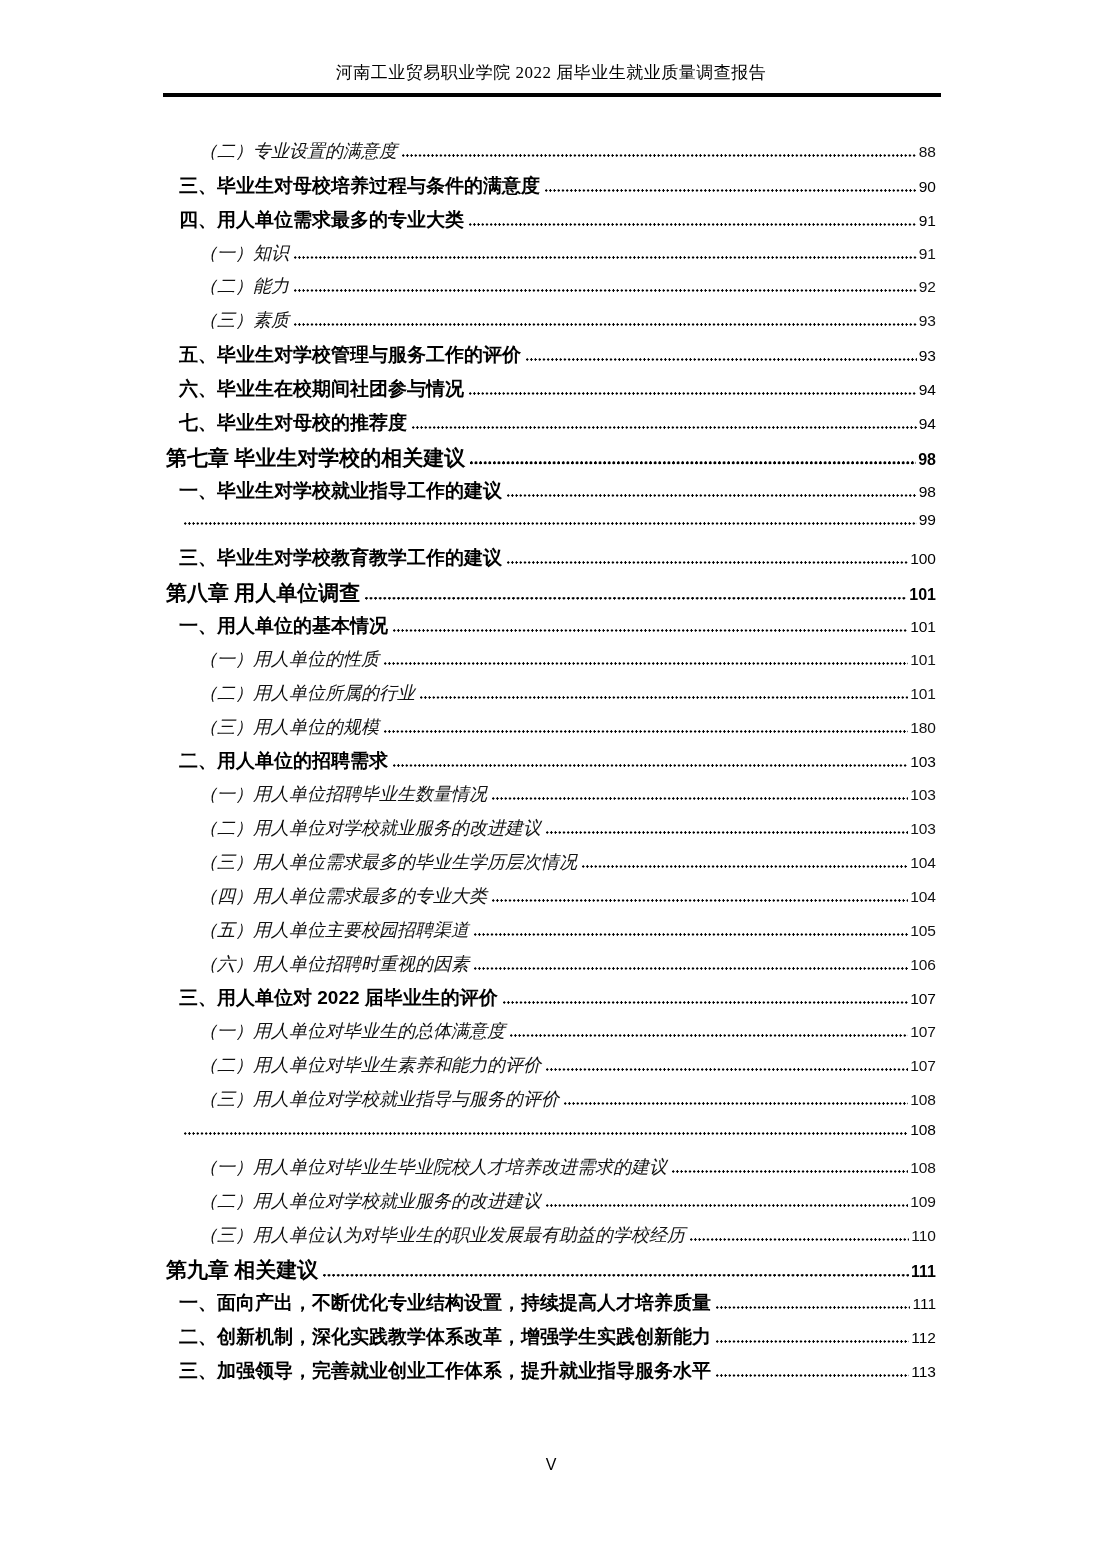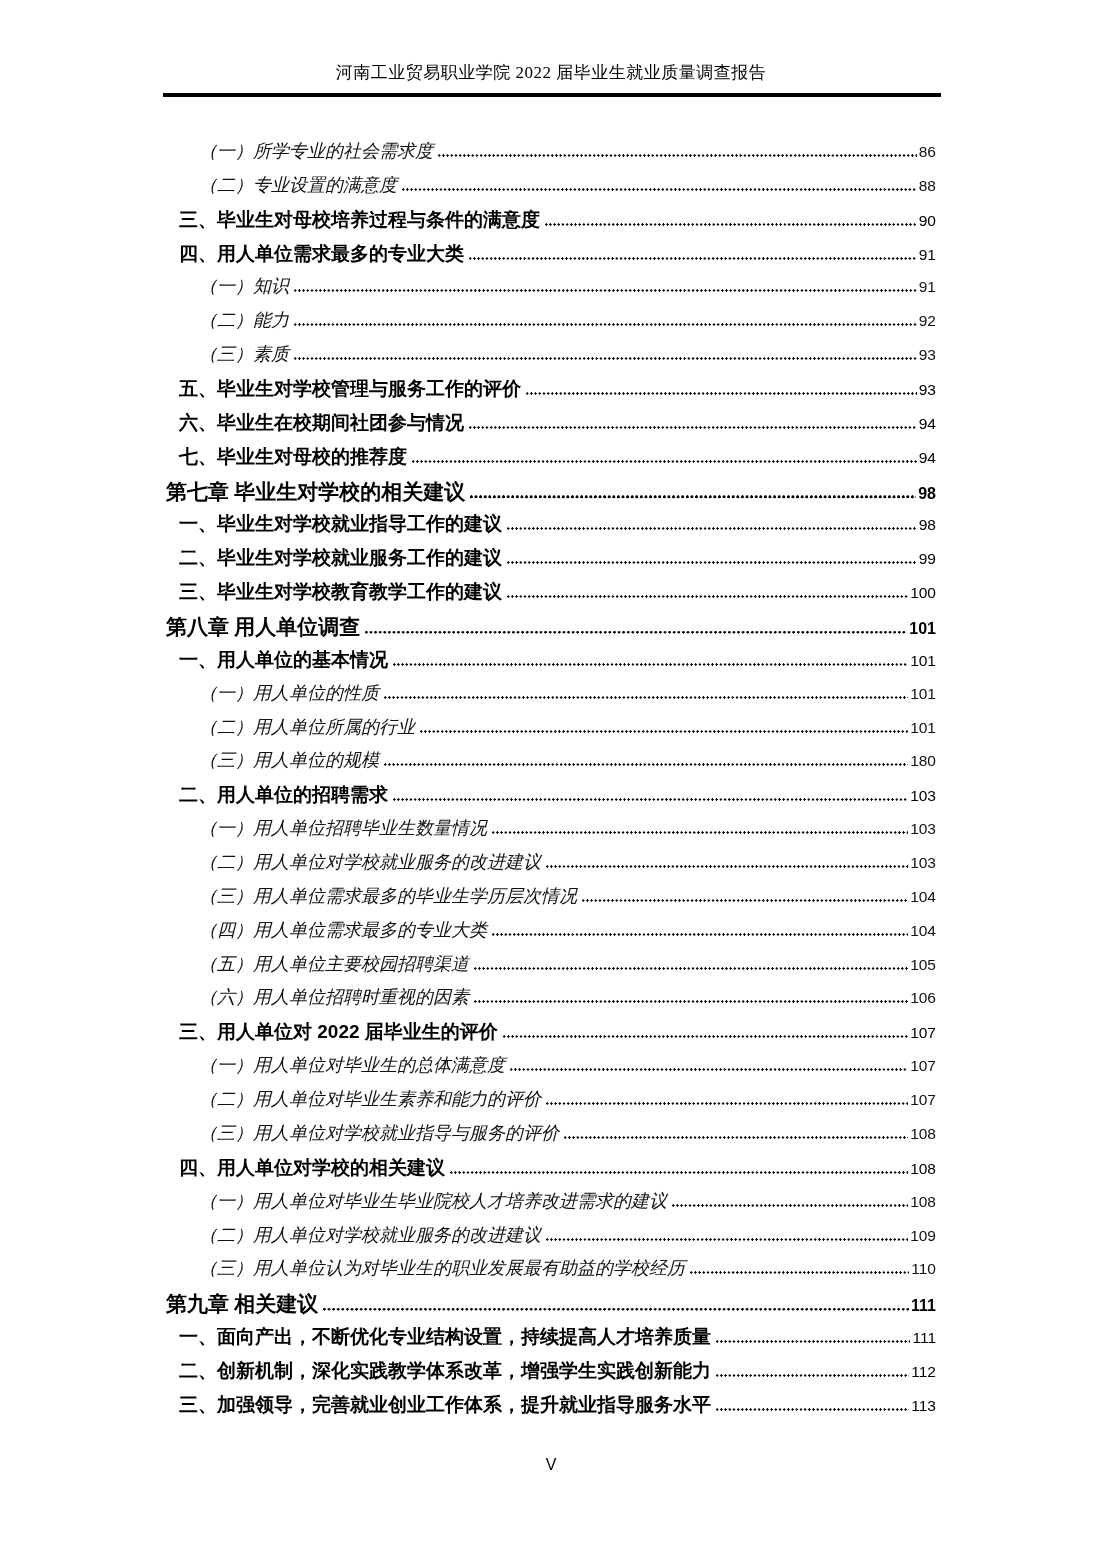--- a/index.html
+++ b/index.html
@@ -111,25 +111,20 @@
 </style>
 </head>
 <body>
 
 <div class="page-header-title">河南工业贸易职业学院 2022 届毕业生就业质量调查报告</div>
 
 <div class="page-header-rule"></div>
 
 <div class="toc">
     <div class="toc-row level-3">
-      <span class="toc-label">（一）所学专业的社会需求度</span>
-      <span class="toc-leader"></span>
-      <span class="toc-page">86</span>
-    </div>
-    <div class="toc-row level-3">
       <span class="toc-label">（二）专业设置的满意度</span>
       <span class="toc-leader"></span>
       <span class="toc-page">88</span>
     </div>
     <div class="toc-row level-2">
       <span class="toc-label">三、毕业生对母校培养过程与条件的满意度</span>
       <span class="toc-leader"></span>
       <span class="toc-page">90</span>
     </div>
     <div class="toc-row level-2">
@@ -171,21 +166,20 @@
       <span class="toc-label">第七章 毕业生对学校的相关建议</span>
       <span class="toc-leader"></span>
       <span class="toc-page">98</span>
     </div>
     <div class="toc-row level-2">
       <span class="toc-label">一、毕业生对学校就业指导工作的建议</span>
       <span class="toc-leader"></span>
       <span class="toc-page">98</span>
     </div>
     <div class="toc-row level-2">
-      <span class="toc-label">二、毕业生对学校就业服务工作的建议</span>
       <span class="toc-leader"></span>
       <span class="toc-page">99</span>
     </div>
     <div class="toc-row level-2">
       <span class="toc-label">三、毕业生对学校教育教学工作的建议</span>
       <span class="toc-leader"></span>
       <span class="toc-page">100</span>
     </div>
     <div class="toc-row level-1">
       <span class="toc-label">第八章 用人单位调查</span>
@@ -261,21 +255,20 @@
       <span class="toc-label">（二）用人单位对毕业生素养和能力的评价</span>
       <span class="toc-leader"></span>
       <span class="toc-page">107</span>
     </div>
     <div class="toc-row level-3">
       <span class="toc-label">（三）用人单位对学校就业指导与服务的评价</span>
       <span class="toc-leader"></span>
       <span class="toc-page">108</span>
     </div>
     <div class="toc-row level-2">
-      <span class="toc-label">四、用人单位对学校的相关建议</span>
       <span class="toc-leader"></span>
       <span class="toc-page">108</span>
     </div>
     <div class="toc-row level-3">
       <span class="toc-label">（一）用人单位对毕业生毕业院校人才培养改进需求的建议</span>
       <span class="toc-leader"></span>
       <span class="toc-page">108</span>
     </div>
     <div class="toc-row level-3">
       <span class="toc-label">（二）用人单位对学校就业服务的改进建议</span>

